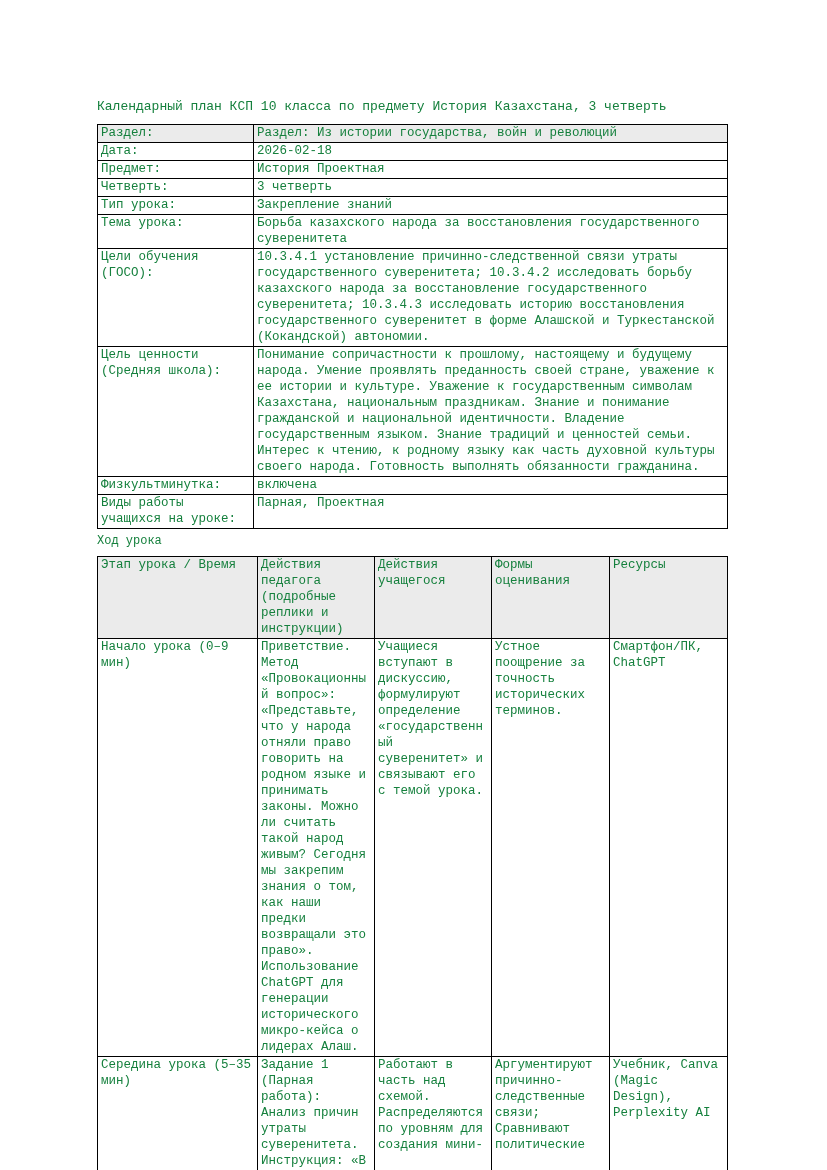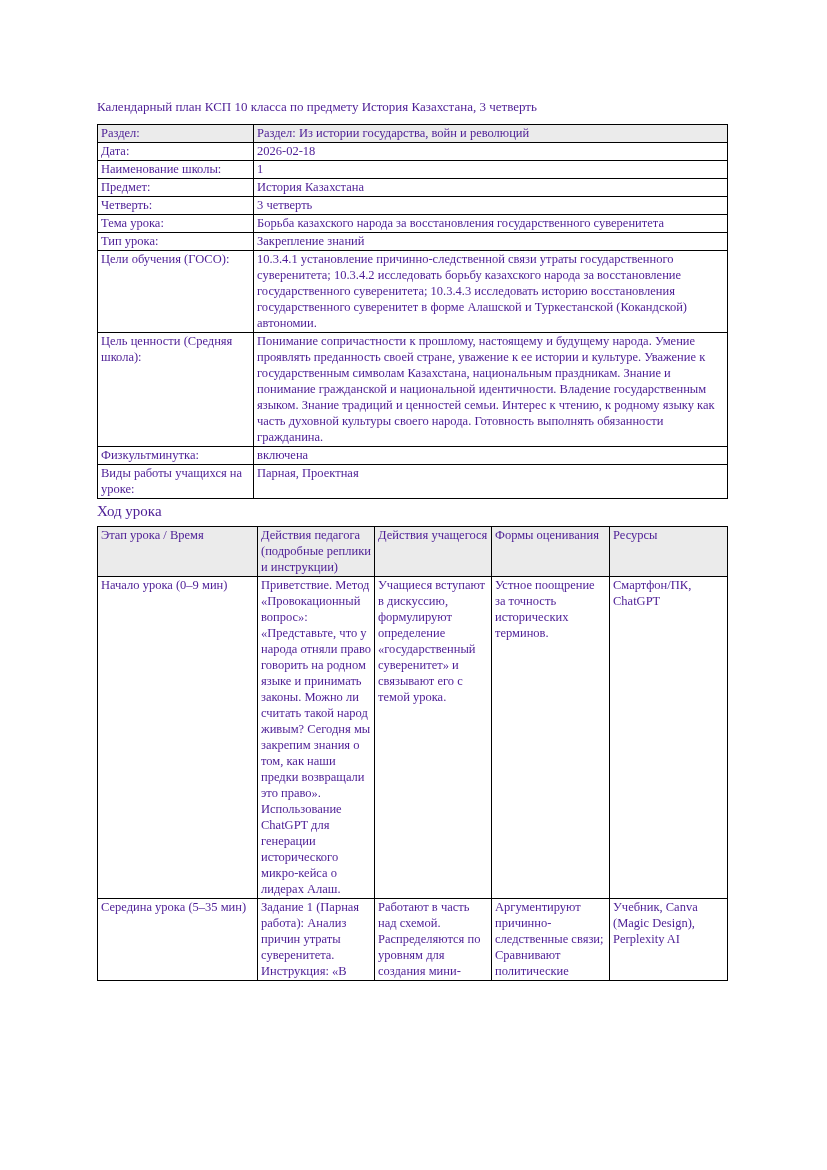--- a/index.html
+++ b/index.html
@@ -8,22 +8,22 @@
     background: #ffffff;
   }
   .page {
     position: relative;
     width: 827px;
     height: 1170px;
     background: #ffffff;
     overflow: hidden;
     box-sizing: border-box;
     padding: 99px 100px 0 97px;
-    font-family: Liberation Serif, serif;
-    color: #4c1d95;
+    font-family: Liberation Mono, monospace;
+    color: #15803d;
   }
   .doc-title {
     margin: 0 0 10px 0;
     font-size: 13px;
     line-height: 15px;
     font-weight: normal;
   }
   table.doc-table {
     border-collapse: collapse;
     table-layout: fixed;
@@ -38,21 +38,21 @@
     text-align: left;
     font-weight: normal;
     word-wrap: break-word;
     overflow-wrap: break-word;
   }
   tr.shaded, table.doc-table thead tr {
     background: #ebebeb;
   }
   .section-heading {
     margin: 5px 0 7px 0;
-    font-size: 15px;
+    font-size: 12px;
     line-height: 15px;
     font-weight: normal;
   }
   .info-table { margin-bottom: 0; }
 </style>
 </head>
 <body>
 
 <div class="page">
 
@@ -66,38 +66,34 @@
     <tbody>
         <tr class="shaded">
           <td>Раздел:</td>
           <td>Раздел: Из истории государства, войн и революций</td>
         </tr>
         <tr>
           <td>Дата:</td>
           <td>2026-02-18</td>
         </tr>
         <tr>
-          <td>Наименование школы:</td>
-          <td>1</td>
-        </tr>
-        <tr>
           <td>Предмет:</td>
-          <td>История Казахстана</td>
+          <td>История Проектная</td>
         </tr>
         <tr>
           <td>Четверть:</td>
           <td>3 четверть</td>
         </tr>
         <tr>
+          <td>Тип урока:</td>
+          <td>Закрепление знаний</td>
+        </tr>
+        <tr>
           <td>Тема урока:</td>
           <td>Борьба казахского народа за восстановления государственного суверенитета</td>
-        </tr>
-        <tr>
-          <td>Тип урока:</td>
-          <td>Закрепление знаний</td>
         </tr>
         <tr>
           <td>Цели обучения (ГОСО):</td>
           <td>10.3.4.1 установление причинно-следственной связи утраты государственного суверенитета; 10.3.4.2 исследовать борьбу казахского народа за восстановление государственного суверенитета; 10.3.4.3 исследовать историю восстановления государственного суверенитет в форме Алашской и Туркестанской (Кокандской) автономии.</td>
         </tr>
         <tr>
           <td>Цель ценности (Средняя школа):</td>
           <td>Понимание сопричастности к прошлому, настоящему и будущему народа. Умение проявлять преданность своей стране, уважение к ее истории и культуре. Уважение к государственным символам Казахстана, национальным праздникам. Знание и понимание гражданской и национальной идентичности. Владение государственным языком. Знание традиций и ценностей семьи. Интерес к чтению, к родному языку как часть духовной культуры своего народа. Готовность выполнять обязанности гражданина.</td>
         </tr>
         <tr>

